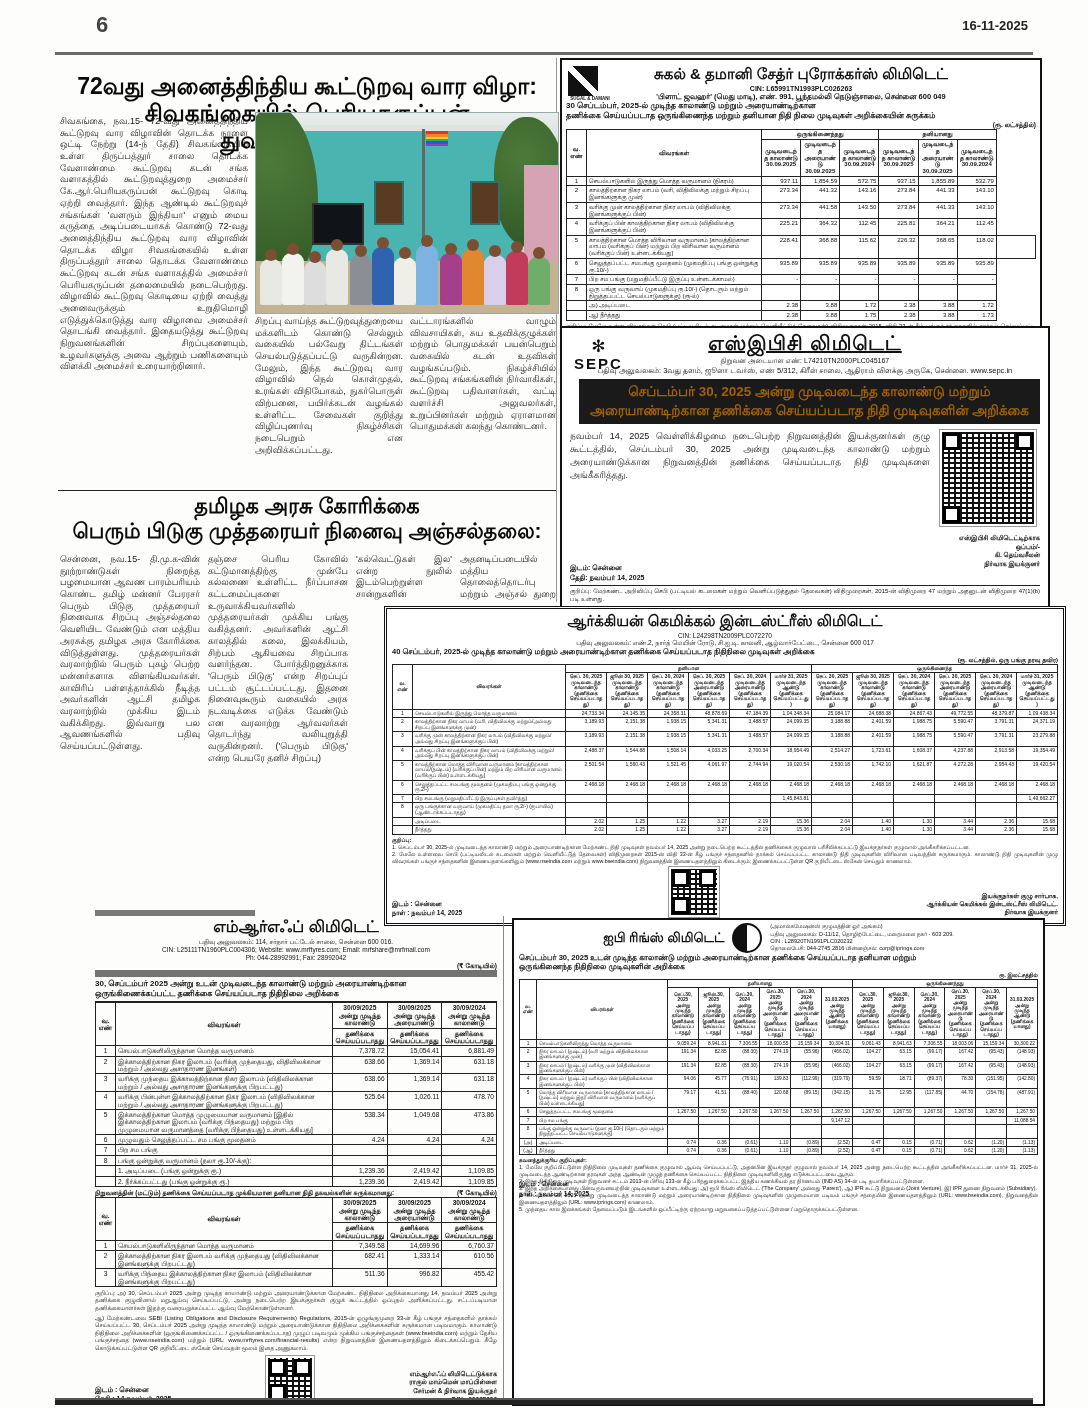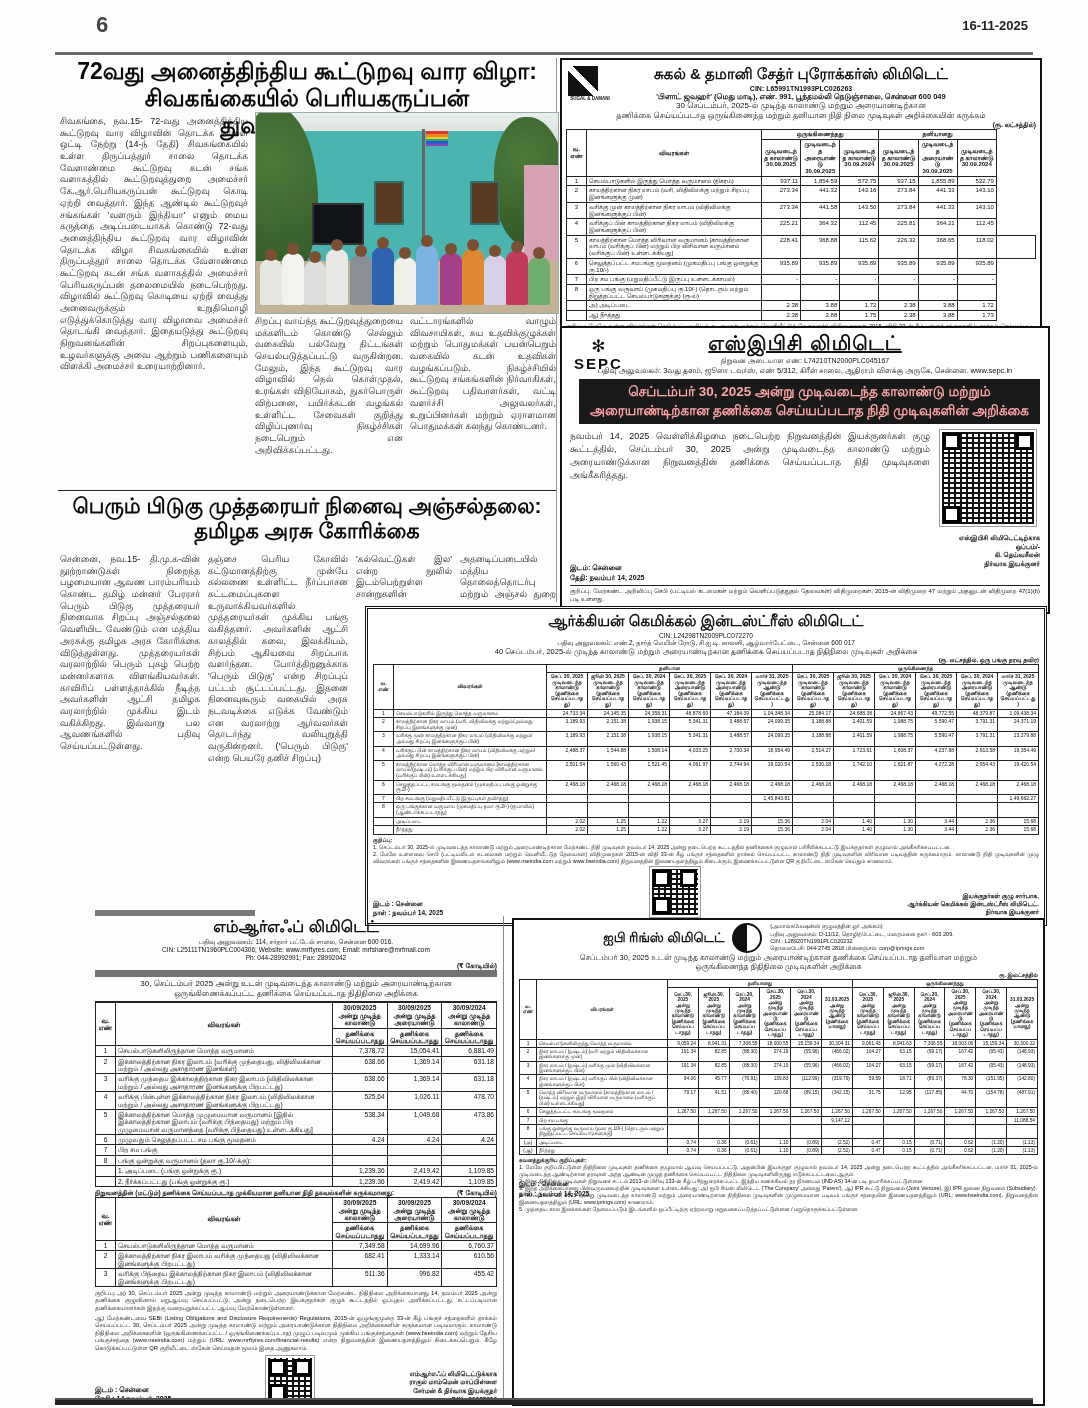--- a/index.html
+++ b/index.html
@@ -48,35 +48,35 @@
   .crowd span:nth-child(10){left:206px;background:#e0872f;height:56px;}
   .crowd span:nth-child(11){left:228px;background:#d8cfeb;height:50px;}
   .crowd span:nth-child(12){left:250px;background:#c23b5a;height:54px;}
   .crowd span:nth-child(13){left:272px;background:#6fae6a;height:48px;}
   
   .adbox{border:2px solid #111;background:#fff;}
   .adbox2{border:3px double #111;background:#fff;}
   .ad-title{font-weight:bold;text-align:center;}
   .ad-cin{text-align:center;font-size:7px;font-weight:bold;}
   .ad-addr{text-align:center;font-size:7.5px;font-weight:bold;line-height:1.25;}
-  .ad-sub{text-align:center;font-size:8px;font-weight:normal;line-height:1.25;}
+  .ad-sub{text-align:left;font-size:8px;font-weight:bold;line-height:1.25;}
   .unit{text-align:right;font-size:6.5px;font-weight:bold;}
   .fin{border-collapse:collapse;table-layout:fixed;width:100%;}
   .fin th,.fin td{border:1px solid #222;padding:1px 2px;line-height:1.12;word-wrap:break-word;}
   .fin th{font-weight:bold;text-align:center;vertical-align:middle;}
   .fin td{text-align:right;vertical-align:top;}
   .fin td:first-child{text-align:center;}
   .fin td:nth-child(2){text-align:left;}
   .w-sno{width:15px;} .w-part{width:170px;}
   .w-part-a{width:148px;} .w-part-m{width:212px;} .w-part-i{width:126px;} .w-sno-s{width:12px;}
   .notes{font-size:6.5px;line-height:1.3;text-align:justify;}
   .sig{font-size:7.5px;font-weight:bold;text-align:right;line-height:1.35;}
   .pl{font-size:7.5px;font-weight:bold;line-height:1.4;}
   
-  .sepc-banner{background:#1a1a1a;color:#fca5a5;text-align:center;font-weight:bold;font-size:13.5px;line-height:1.35;padding:4px 6px;margin-left:9px;}
+  .sepc-banner{background:#1a1a1a;color:#a16207;text-align:center;font-weight:bold;font-size:13.5px;line-height:1.35;padding:4px 6px;margin-left:9px;}
   .sepc-body{font-size:9px;line-height:1.45;text-align:justify;}
   .sepc-logo .star{font-size:17px;line-height:1;}
   .sepc-logo .word{font-size:15px;font-weight:bold;letter-spacing:2px;}
   
   .qr{position:relative;background:
       repeating-linear-gradient(0deg,#111 0 2px,rgba(0,0,0,0) 2px 5px),
       repeating-linear-gradient(90deg,#111 0 2px,#fff 2px 6px);border:2px solid #fff;outline:1px solid #999;}
   .qr i{position:absolute;width:11px;height:11px;border:3px solid #000;background:#fff;}
   .qr i.tl{left:1px;top:1px;} .qr i.tr{right:1px;top:1px;} .qr i.bl{left:1px;bottom:1px;}
   
@@ -93,21 +93,21 @@
 <body>
 
 <div class="page">
 
   <div class="abs pagenum">6</div>
   <div class="abs dateline-top">16-11-2025</div>
   <div class="abs headrule"></div>
   <div class="abs vdiv-top"></div>
 
   <div class="abs" style="left:58px;top:58px;width:498px;height:434px;">
-    <div class="headline" style="font-size:23px;">72வது அனைத்திந்திய கூட்டுறவு வார விழா:</div>
+    <div class="headline" style="font-size:23px;margin-top:15px;">72வது அனைத்திந்திய கூட்டுறவு வார விழா:</div>
     <div class="headline" style="font-size:23px;">சிவகங்கையில் பெரியகருப்பன் துவக்கிவைத்தார்</div>
     <div class="abs coltxt" style="left:2px;top:58px;width:188px;height:374px;">சிவகங்கை, நவ.15- 72-வது அனைத்திந்திய கூட்டுறவு வார விழாவின் தொடக்க நாளை ஒட்டி நேற்று (14-ந் தேதி) சிவகங்கையில் உள்ள திருப்பத்தூர் சாலை தொடக்க வேளாண்மை கூட்டுறவு கடன் சங்க வளாகத்தில் கூட்டுறவுத்துறை அமைச்சர் கே.ஆர்.பெரியகருப்பன் கூட்டுறவு கொடி ஏற்றி வைத்தார். இந்த ஆண்டில் கூட்டுறவுச் சங்கங்கள் 'வளரும் இந்தியா' எனும் மைய கருத்தை அடிப்படையாகக் கொண்டு 72-வது அனைத்திந்திய கூட்டுறவு வார விழாவின் தொடக்க விழா சிவகங்கையில் உள்ள திருப்பத்தூர் சாலை தொடக்க வேளாண்மை கூட்டுறவு கடன் சங்க வளாகத்தில் அமைச்சர் பெரியகருப்பன் தலைமையில் நடைபெற்றது. விழாவில் கூட்டுறவு கொடியை ஏற்றி வைத்து அனைவருக்கும் உறுதிமொழி எடுத்துக்கொடுத்து வார விழாவை அமைச்சர் தொடங்கி வைத்தார். இதையடுத்து கூட்டுறவு நிறுவனங்களின் சிறப்புகளையும், உழவர்களுக்கு அவை ஆற்றும் பணிகளையும் விளக்கி அமைச்சர் உரையாற்றினார்.</div>
     <div class="abs coltxt" style="left:197px;top:258px;width:148px;height:174px;">சிறப்பு வாய்ந்த கூட்டுறவுத்துறையை மக்களிடம் கொண்டு செல்லும் வகையில் பல்வேறு திட்டங்கள் செயல்படுத்தப்பட்டு வருகின்றன. மேலும், இந்த கூட்டுறவு வார விழாவில் நெல் கொள்முதல், உரங்கள் விநியோகம், நுகர்பொருள் விற்பனை, பயிர்க்கடன் வழங்கல் உள்ளிட்ட சேவைகள் குறித்து விழிப்புணர்வு நிகழ்ச்சிகள் நடைபெறும் என அறிவிக்கப்பட்டது.</div>
     <div class="abs coltxt" style="left:352px;top:258px;width:146px;height:174px;">வட்டாரங்களில் வாழும் விவசாயிகள், சுய உதவிக்குழுக்கள் மற்றும் பொதுமக்கள் பயன்பெறும் வகையில் கடன் உதவிகள் வழங்கப்படும். நிகழ்ச்சியில் கூட்டுறவு சங்கங்களின் நிர்வாகிகள், கூட்டுறவு பதிவாளர்கள், வட்டி வளர்ச்சி அலுவலர்கள், உறுப்பினர்கள் மற்றும் ஏராளமான பொதுமக்கள் கலந்து கொண்டனர்.</div>
   </div>
 
   <div class="abs photo">
     <div class="sky"></div>
     <div class="roof"></div>
     <div class="building"></div>
@@ -134,22 +134,22 @@
         <span></span>
         <span></span>
         <span></span>
         <span></span>
       </div>
   </div>
 
   <div class="abs smallrule" style="left:58px;top:490px;width:498px;"></div>
 
   <div class="abs" style="left:58px;top:494px;width:498px;height:418px;">
+    <div class="headline" style="font-size:21px;">தமிழக அரசு கோரிக்கை</div>
     <div class="headline" style="font-size:21px;">பெரும் பிடுகு முத்தரையர் நினைவு அஞ்சல்தலை:</div>
-    <div class="headline" style="font-size:21px;">தமிழக அரசு கோரிக்கை</div>
     <div class="abs coltxt" style="left:2px;top:60px;width:140px;height:352px;">சென்னை, நவ.15- தி.மு.க-வின் நூற்றாண்டுகள் நிறைந்த பழமையான ஆவண பாரம்பரியம் கொண்ட தமிழ் மன்னர் பேரரசர் பெரும் பிடுகு முத்தரையர் நினைவாக சிறப்பு அஞ்சல்தலை வெளியிட வேண்டும் என மத்திய அரசுக்கு தமிழக அரசு கோரிக்கை விடுத்துள்ளது. முத்தரையர்கள் வரலாற்றில் பெரும் புகழ் பெற்ற மன்னர்களாக விளங்கியவர்கள். காவிரிப் பள்ளத்தாக்கில் நீடித்த அவர்களின் ஆட்சி தமிழக வரலாற்றில் முக்கிய இடம் வகிக்கிறது. இவ்வாறு பல ஆவணங்களில் பதிவு செய்யப்பட்டுள்ளது.</div>
     <div class="abs coltxt" style="left:150px;top:60px;width:140px;height:352px;">தஞ்சை பெரிய கோவில் கட்டுமானத்திற்கு முன்பே கல்லணை உள்ளிட்ட நீர்ப்பாசன கட்டமைப்புகளை உருவாக்கியவர்களில் முத்தரையர்கள் முக்கிய பங்கு வகித்தனர். அவர்களின் ஆட்சி காலத்தில் கலை, இலக்கியம், சிற்பம் ஆகியவை சிறப்பாக வளர்ந்தன. போர்த்திறனுக்காக 'பெரும் பிடுகு' என்ற சிறப்புப் பட்டம் சூட்டப்பட்டது. இதனை நினைவுகூரும் வகையில் அரசு நடவடிக்கை எடுக்க வேண்டும் என வரலாற்று ஆர்வலர்கள் தொடர்ந்து வலியுறுத்தி வருகின்றனர். ('பெரும் பிடுகு' என்ற பெயரே தனிச் சிறப்பு)</div>
     <div class="abs coltxt" style="left:298px;top:60px;width:96px;height:48px;">'கல்வெட்டுகள் இல' என்ற நூலில் இடம்பெற்றுள்ள சான்றுகளின் அடிப்படையில் முத்தரையர் பேரரசின் எல்லைகள் விரிவாக இருந்தது உறுதி செய்யப்பட்டுள்ளது. இதனால் அவரது நினைவை போற்றும் வகையில் அஞ்சல்தலை வெளியிடுவது அவசியம்.</div>
     <div class="abs coltxt" style="left:402px;top:60px;width:96px;height:48px;">அதனடிப்படையில் மத்திய தொலைத்தொடர்பு மற்றும் அஞ்சல் துறை அமைச்சகத்திற்கு தமிழ்நாடு அரசு சார்பில் கடிதம் அனுப்பப்பட்டுள்ளது. விரைவில் இதற்கான அனுமதி கிடைக்கும் என அமைச்சர் தகவல் தெரிவித்துள்ளார்.</div>
   </div>
   <div class="abs endbar" style="left:95px;top:910px;width:160px;height:6px;"></div>
 
   <div class="abs adbox" style="left:560px;top:58px;width:470px;height:260px;padding:3px 4px;">
     <div class="abs" style="left:6px;top:6px;">
       <div class="sd-logo"></div>
@@ -328,21 +328,21 @@
       </div>
     </div>
     <div class="pl" style="font-size:7px;margin-top:-6px;">
       <div>இடம்: சென்னை</div>
       <div>தேதி: நவம்பர் 14, 2025</div>
     </div>
     <div class="smallrule" style="margin-top:3px;"></div>
     <div class="notes" style="font-size:6px;margin-top:2px;">குறிப்பு: மேற்கண்ட அறிவிப்பு செபி (பட்டியல் கடமைகள் மற்றும் வெளிப்படுத்துதல் தேவைகள்) விதிமுறைகள், 2015-ன் விதிமுறை 47 மற்றும் அதனுடன் விதிமுறை 47(1)(b) படி உள்ளது.</div>
   </div>
 
-  <div class="abs adbox2" style="left:365px;top:606px;width:666px;height:308px;padding:3px 5px;">
+  <div class="abs adbox2" style="left:384px;top:606px;width:666px;height:308px;padding:3px 5px;">
     <div class="ad-title" style="font-size:15px;">ஆர்க்கியன் கெமிக்கல் இன்டஸ்ட்ரீஸ் லிமிடெட்</div>
     <div class="ad-cin" style="font-weight:normal;font-size:6.5px;">CIN: L24298TN2009PLC072270</div>
     <div class="ad-addr" style="font-weight:normal;font-size:6.5px;">பதிவு அலுவலகம்: எண்.2, நார்த் மெயின் ரோடு, சி.ஐ.டி. காலனி, ஆழ்வார்பேட்டை, சென்னை 600 017</div>
     <div class="ad-sub" style="font-size:7.5px;">40 செப்டம்பர், 2025-ல் முடிந்த காலாண்டு மற்றும் அரையாண்டிற்கான தணிக்கை செய்யப்படாத நிதிநிலை முடிவுகள் அறிக்கை</div>
     <div class="unit" style="font-size:6px;">(ரூ. லட்சத்தில், ஒரு பங்கு தரவு தவிர)</div>
     <table class="fin" style="font-size:5px;">
         <thead>
           <tr>
             <th rowspan="2" class="w-sno">வ. எண்</th>
             <th rowspan="2" class="w-part-a">விவரங்கள்</th>

